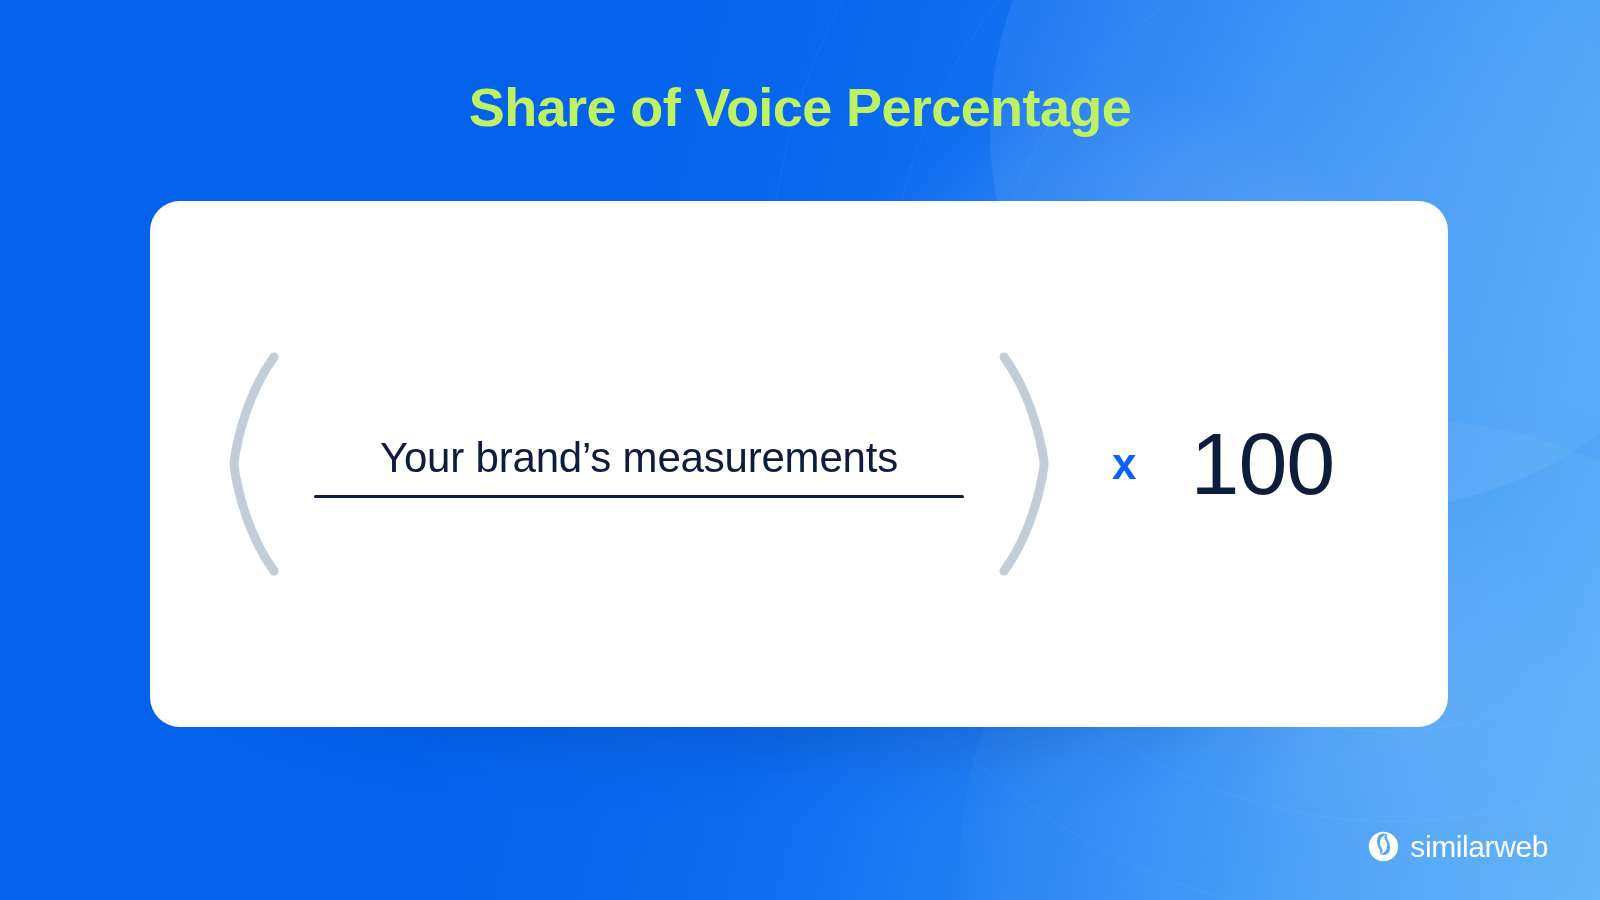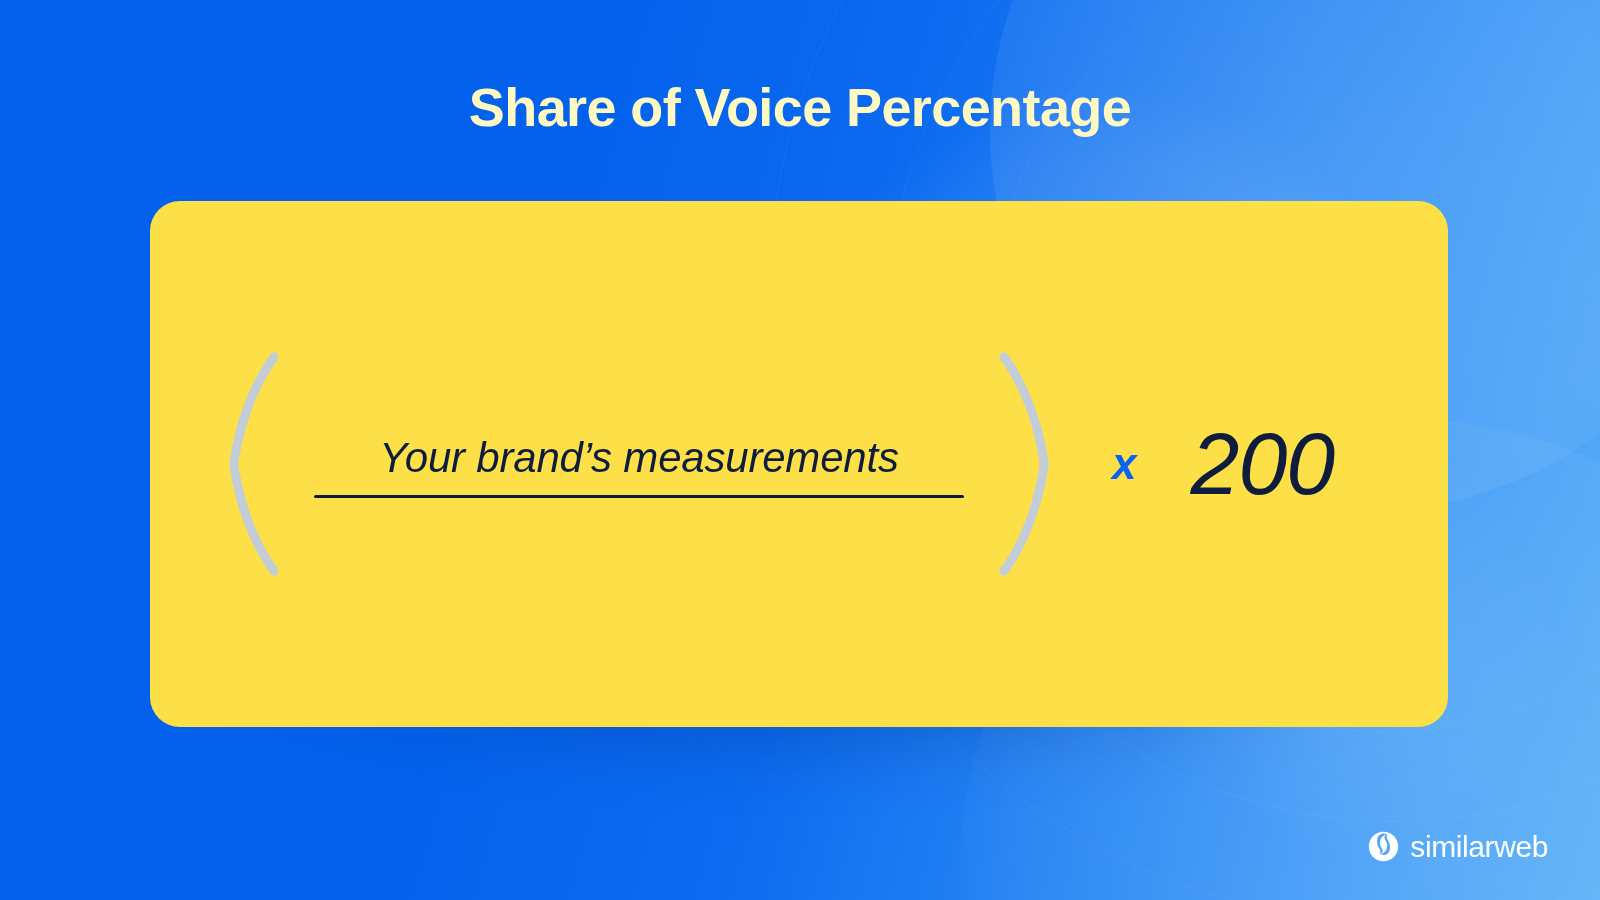--- a/index.html
+++ b/index.html
@@ -88,21 +88,21 @@
     width: 790px; height: 790px;
   }
 
   
   .title {
     position: absolute;
     top: 72px;
     left: 0;
     width: 1600px;
     text-align: center;
-    color: #fef9c3;
+    color: #bef264;
     font-size: 54px;
     font-weight: 700;
     letter-spacing: -0.6px;
     line-height: 70px;
   }
 
   
   .card-shadow {
     position: absolute;
     left: 205px;
@@ -115,23 +115,22 @@
         rgba(0,26,90,0.16) 45%,
         rgba(0,26,90,0.0) 72%);
     filter: blur(28px);
   }
   .card {
     position: absolute;
     left: 150px;
     top: 201px;
     width: 1298px;
     height: 526px;
-    background: #fde047;
+    background: #ffffff;
     border-radius: 30px;
-    font-style: italic;
   }
 
   
   .formula {
     position: absolute;
     left: 0;
     top: 0;
     width: 1298px;
     height: 526px;
     display: flex;
@@ -248,21 +247,21 @@
         <div class="frac-num">Your brand’s measurements</div>
         <div class="frac-bar"></div>
       </div>
 
       <svg class="paren" viewBox="0 0 56 230">
         <path d="M10 8 C 42 52, 50 110, 50 115 C 50 120, 42 178, 10 222"></path>
       </svg>
 
       <div class="multiplier">x</div>
 
-      <div class="amount">200</div>
+      <div class="amount">100</div>
     </div>
   </div>
 
   <div class="logo">
     <svg class="logo-mark" viewBox="0 0 32 32">
       <path fill="#FFFFFF" d="M16 0.7 C 7.6 0.7 0.8 7.5 0.8 15.9 C 0.8 24.3 7.6 31.1 16 31.1 C 24.4 31.1 31.2 24.3 31.2 15.9 C 31.2 7.5 24.4 0.7 16 0.7 Z M 20.9 22.6 C 18.6 25.1 14.9 25.3 12.3 23.6 C 15.6 23.3 18.2 21.2 19.3 18.2 C 20.3 15.4 19.8 12.4 18.2 9.9 C 17.0 8.0 16.6 6.5 17.3 5.3 C 17.8 4.4 18.8 3.9 19.9 3.9 C 19.0 5.6 19.3 7.3 20.5 9.2 C 23.2 13.3 23.7 19.6 20.9 22.6 Z M 12.8 9.0 C 11.8 11.8 12.3 14.8 13.9 17.3 C 15.1 19.2 15.5 20.7 14.8 21.9 C 14.3 22.8 13.3 23.3 12.2 23.3 C 13.1 21.6 12.8 19.9 11.6 18.0 C 8.9 13.9 8.4 7.6 11.2 4.6 C 13.5 2.1 17.2 1.9 19.8 3.6 C 16.5 3.9 13.9 6.0 12.8 9.0 Z"></path>
     </svg>
     <div class="logo-text">similarweb</div>
   </div>
 

